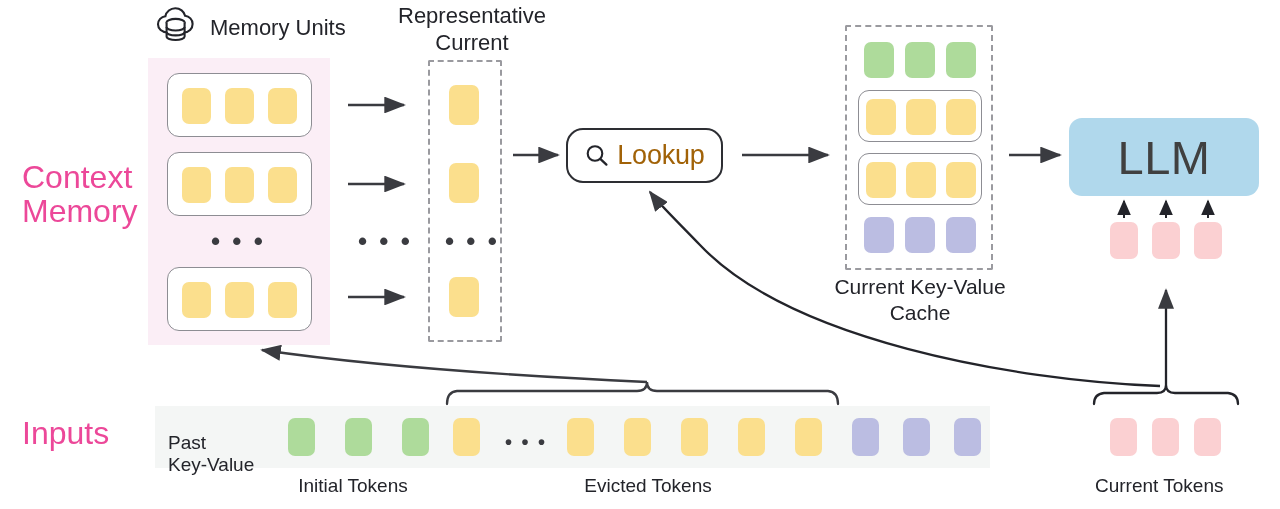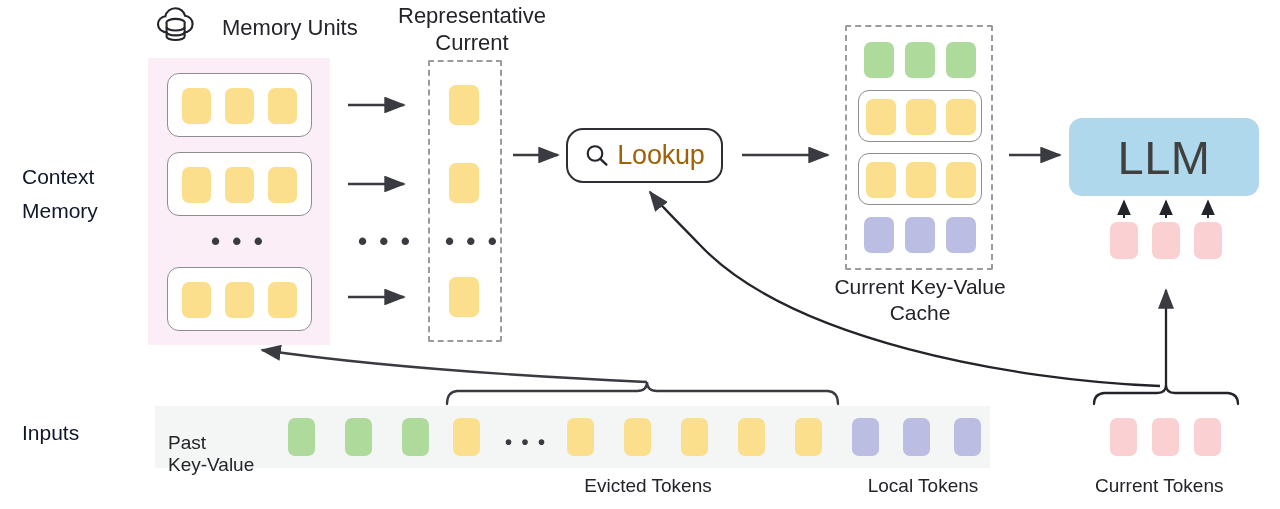--- a/index.html
+++ b/index.html
@@ -22,23 +22,23 @@
 
   
   .label {
     font-size: 21px;
     line-height: 25px;
     color: #23242a;
     white-space: pre-line;
     text-align: center;
   }
   .label-lg {
-    font-size: 21px;
+    font-size: 32px;
     line-height: 30px;
-    color: #0f172a;
+    color: #ec4899;
     white-space: pre-line;
   }
   .label-sm {
     font-size: 19px;
     line-height: 23px;
     color: #23242a;
     white-space: pre-line;
   }
 
   
@@ -148,21 +148,21 @@
     width: 1280px;
     height: 509px;
     pointer-events: none;
   }
 </style>
 </head>
 <body>
 
 <div id="canvas">
 
-  <div class="abs" style="left:155px; top:4px; display:flex; align-items:center; gap:21px;">
+  <div class="abs" style="left:155px; top:4px; display:flex; align-items:center; gap:9px;">
     <span style="display:block;width:46px;height:46px;">
       <svg width="46" height="46" viewBox="0 0 46 46" fill="none" xmlns="http://www.w3.org/2000/svg">
         <path d="M12.5 28.5 C6.8 28.5 3 24.8 3 20.3 C3 16.2 6.2 12.7 10.4 12.2 C11.3 7.6 15.4 4.2 20.3 4.2 C25.1 4.2 29.1 7.4 30.1 11.8 C34.3 12.2 37.6 15.6 37.6 19.9 C37.6 24.7 33.9 28.5 28.6 28.5" stroke="#23242a" stroke-width="2.1" stroke-linecap="round" fill="none"></path>
         <ellipse cx="20.6" cy="18.3" rx="9" ry="3.4" stroke="#23242a" stroke-width="2.1" fill="#ffffff"></ellipse>
         <path d="M11.6 18.3 V32.6 C11.6 34.5 15.6 36 20.6 36 C25.6 36 29.6 34.5 29.6 32.6 V18.3" stroke="#23242a" stroke-width="2.1" fill="#ffffff"></path>
         <path d="M11.6 23.1 C11.6 25 15.6 26.5 20.6 26.5 C25.6 26.5 29.6 25 29.6 23.1" stroke="#23242a" stroke-width="2.1" fill="none"></path>
         <path d="M11.6 28 C11.6 29.9 15.6 31.4 20.6 31.4 C25.6 31.4 29.6 29.9 29.6 28" stroke="#23242a" stroke-width="2.1" fill="none"></path>
       </svg>
     </span>
     <span class="label" style="font-size:22px;">Memory Units</span>
@@ -271,22 +271,22 @@
   <div class="tok tok-yellow" style="left:795px; top:418px; width:27px; height:38px;"></div>
 
   <div class="tok tok-purple" style="left:852px; top:418px; width:27px; height:38px;"></div>
   <div class="tok tok-purple" style="left:903px; top:418px; width:27px; height:38px;"></div>
   <div class="tok tok-purple" style="left:954px; top:418px; width:27px; height:38px;"></div>
 
   <div class="tok tok-pink" style="left:1110px; top:418px; width:27px; height:38px;"></div>
   <div class="tok tok-pink" style="left:1152px; top:418px; width:27px; height:38px;"></div>
   <div class="tok tok-pink" style="left:1194px; top:418px; width:27px; height:38px;"></div>
 
+  <div class="abs label-sm" style="left:283px; top:474px; width:140px; text-align:center;">Initial Tokens</div>
   <div class="abs label-sm" style="left:568px; top:474px; width:160px; text-align:center;">Evicted Tokens</div>
-  <div class="abs label-sm" style="left:852px; top:474px; width:142px; text-align:center;">Local Tokens</div>
   <div class="abs label-sm" style="left:1095px; top:474px; width:155px; text-align:left;">Current Tokens</div>
 
   <svg class="overlay" viewBox="0 0 1280 509" xmlns="http://www.w3.org/2000/svg">
     <defs>
       <marker id="arrowhead" markerWidth="9" markerHeight="7" refX="8.2" refY="3.5" orient="auto">
         <polygon points="0 0, 9 3.5, 0 7" fill="#3a3b40"></polygon>
       </marker>
       <marker id="arrowthin" markerWidth="8" markerHeight="7" refX="7.2" refY="3.5" orient="auto">
         <polygon points="0 0, 8 3.5, 0 7" fill="#23242a"></polygon>
       </marker>

